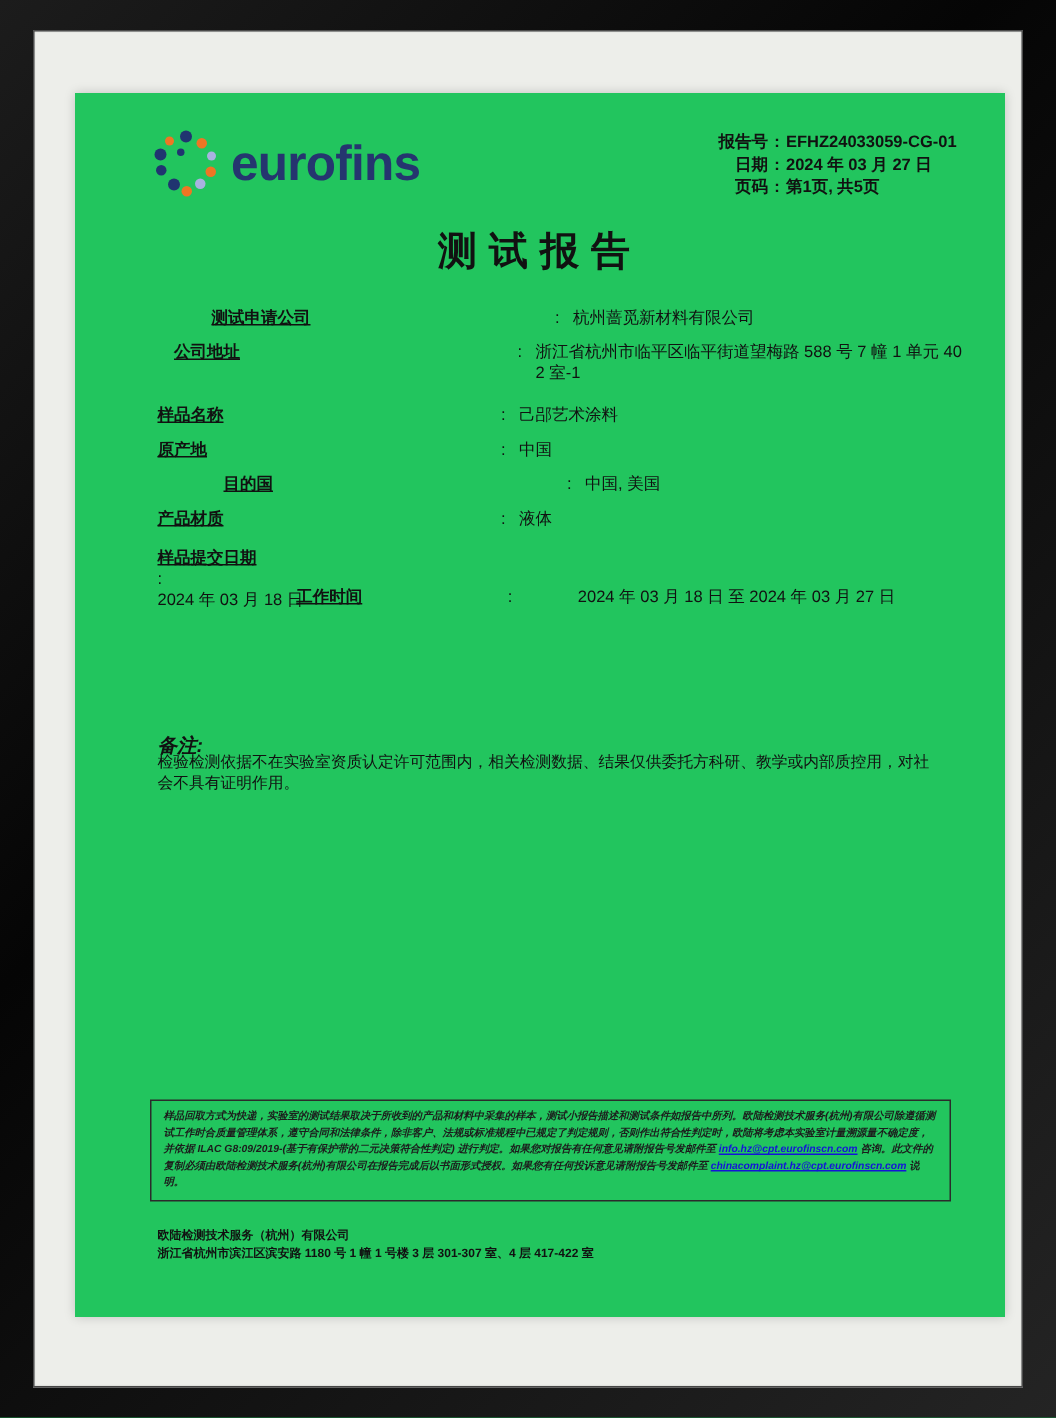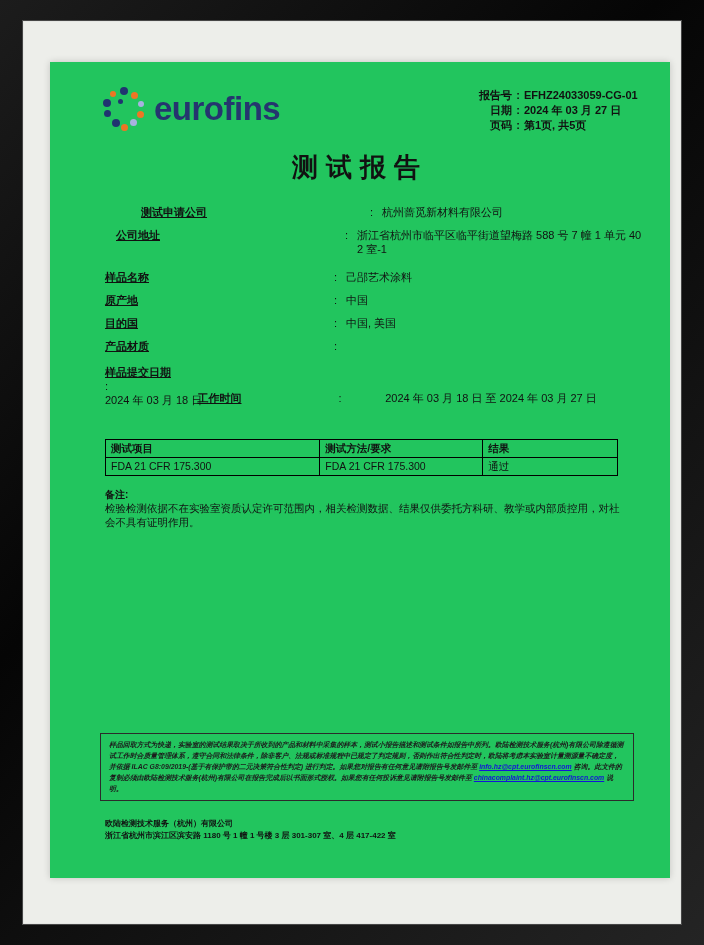--- a/index.html
+++ b/index.html
@@ -41,29 +41,29 @@
   .meta-colon{width:12px;text-align:center;}
   .meta-value{flex:1;}
   
   .title{position:absolute;left:0;top:88px;width:100%;text-align:center;font-size:26px;font-weight:bold;letter-spacing:8px;color:#111;}
   
   .frow{position:absolute;left:55px;width:540px;font-size:11px;color:#111;display:flex;line-height:14px;}
   .flabel{width:229px;font-weight:bold;text-decoration:underline;}
   .fcolon{width:12px;}
   .fvalue{width:290px;word-break:break-all;}
   .r1{top:143px;margin-left:36px;}.r2{top:166px;margin-left:11px;}.r3{top:208px;}.r4{top:231px;}
-  .r5{top:254px;}.r6{top:277px;}.r7{top:303px;flex-direction:column;}.r8{top:329px;text-align:center;}
+  .r5{top:254px;margin-left:44px;}.r6{top:277px;}.r7{top:303px;flex-direction:column;}.r8{top:329px;text-align:center;}
   .intro{position:absolute;left:55px;top:353px;font-size:11px;color:#111;}
   
   .ttable{position:absolute;left:55px;top:377px;width:513px;border-collapse:collapse;font-size:10.5px;color:#111;}
   .ttable th,.ttable td{border:1px solid #000;padding:2px 5px;text-align:left;font-weight:normal;line-height:13px;}
   .ttable th{font-weight:bold;}
   .c1{width:205px;}.c2{width:153px;}.c3{width:125px;}
   
-  .remarks-label{position:absolute;left:55px;top:426px;font-size:10px;font-weight:bold;color:#111;}
+  .remarks-label{position:absolute;left:55px;top:426px;font-size:13px;font-weight:bold;color:#111;font-style:italic;}
   .remarks-text{position:absolute;left:55px;top:439px;width:515px;font-size:10.5px;line-height:14px;color:#111;}
   
   .disc{position:absolute;left:50px;top:671px;width:516px;height:56px;border:1.5px solid #2b2b2b;padding:5px 8px;
         font-size:6.9px;font-style:italic;font-weight:bold;line-height:1.6;color:#1c1c1c;overflow:hidden;}
   .disc a{color:#1414d8;text-decoration:underline;cursor:pointer;}
   
   .footer{position:absolute;left:55px;top:756px;font-size:8px;font-weight:bold;color:#111;line-height:12px;}
 </style>
 </head>
 <body>
@@ -131,47 +131,34 @@
     <span class="fvalue">中国</span>
   </div>
   <div class="frow r5">
     <span class="flabel">目的国</span>
     <span class="fcolon">:</span>
     <span class="fvalue">中国, 美国</span>
   </div>
   <div class="frow r6">
     <span class="flabel">产品材质</span>
     <span class="fcolon">:</span>
+    <span class="fvalue">液体</span>
   </div>
   <div class="frow r7">
     <span class="flabel">样品提交日期</span>
     <span class="fcolon">:</span>
     <span class="fvalue">2024 年 03 月 18 日</span>
   </div>
   <div class="frow r8">
     <span class="flabel">工作时间</span>
     <span class="fcolon">:</span>
     <span class="fvalue">2024 年 03 月 18 日 至 2024 年 03 月 27 日</span>
   </div>
 
 
-  <table class="ttable">
-    <tbody>
-        <tr>
-      <th class="c1">测试项目</th>
-      <th class="c2">测试方法/要求</th>
-      <th class="c3">结果</th>
-    </tr>
-    <tr>
-      <td>FDA 21 CFR 175.300</td>
-      <td>FDA 21 CFR 175.300</td>
-      <td>通过</td>
-    </tr>
-  </tbody>
-    </table>
 
   <div class="remarks-label">备注:</div>
   <div class="remarks-text">检验检测依据不在实验室资质认定许可范围内，相关检测数据、结果仅供委托方科研、教学或内部质控用，对社会不具有证明作用。</div>
 
   <div class="disc">
     <span>样品回取方式为快递，实验室的测试结果取决于所收到的产品和材料中采集的样本，测试小报告描述和测试条件如报告中所列。欧陆检测技术服务(杭州)有限公司除遵循测试工作时合质量管理体系，遵守合同和法律条件，除非客户、法规或标准规程中已规定了判定规则，否则作出符合性判定时，欧陆将考虑本实验室计量溯源量不确定度，并依据 ILAC G8:09/2019-(基于有保护带的二元决策符合性判定) 进行判定。如果您对报告有任何意见请附报告号发邮件至 </span><a>info.hz@cpt.eurofinscn.com</a><span> 咨询。此文件的复制必须由欧陆检测技术服务(杭州)有限公司在报告完成后以书面形式授权。如果您有任何投诉意见请附报告号发邮件至 </span><a>chinacomplaint.hz@cpt.eurofinscn.com</a><span> 说明。</span>
   </div>
 
   <div class="footer">
     <div>欧陆检测技术服务（杭州）有限公司</div>

